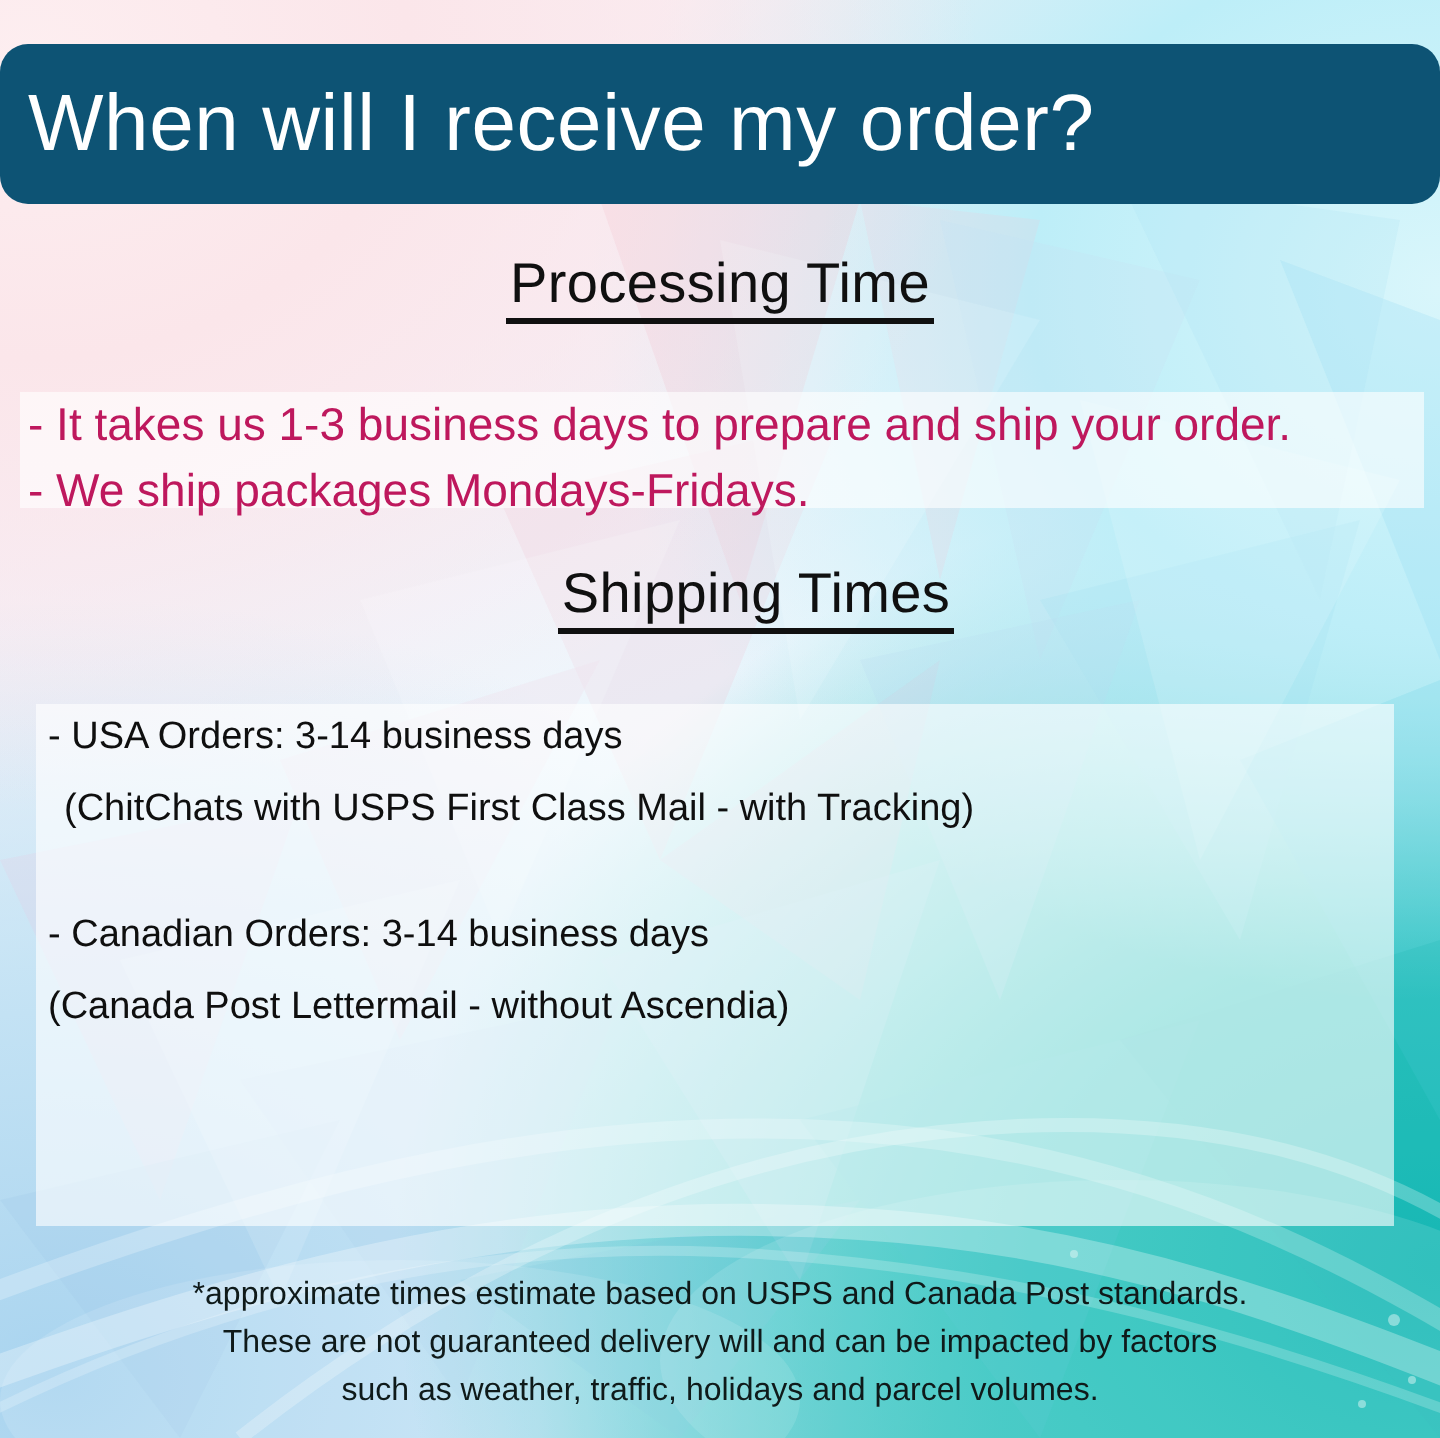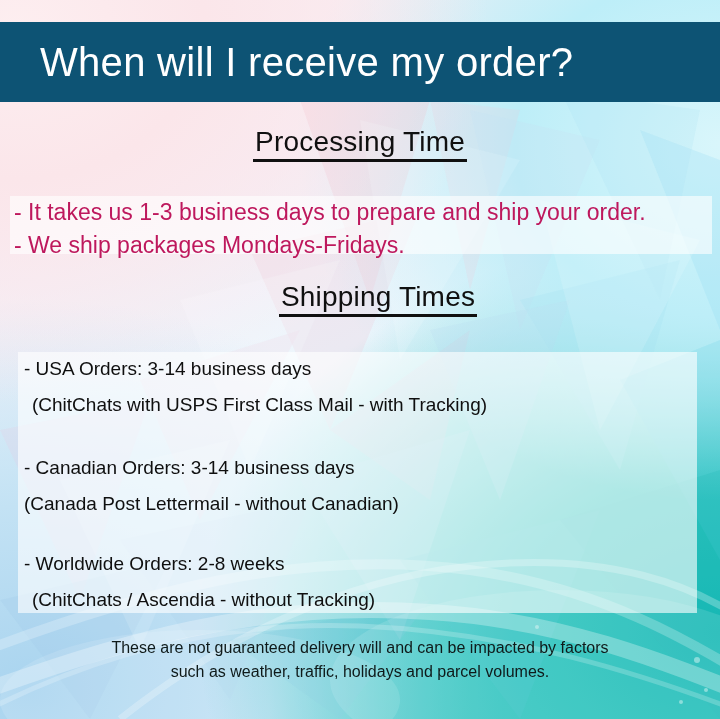--- a/index.html
+++ b/index.html
@@ -52,22 +52,23 @@
   
   .banner {
     position: absolute;
     left: 0;
     top: 22px;
     width: 720px;
     height: 80px;
     background: #0d5374;
     display: flex;
     align-items: center;
-    padding-left: 40px;
+    padding-left: 14px;
     z-index: 5;
+    border-radius: 14px;
   }
   .banner-title {
     color: #ffffff;
     font-size: 40px;
     font-weight: 400;
     letter-spacing: .3px;
     white-space: nowrap;
     font-family: "Liberation Sans", sans-serif;
   }
 
@@ -225,27 +226,24 @@
       <span>Shipping Times</span>
     </div>
 
     <div class="ship-block" id="ship-usa">
       <div class="ship-title">- USA Orders: 3-14 business days</div>
       <div class="ship-sub">(ChitChats with USPS First Class Mail - with Tracking)</div>
     </div>
 
     <div class="ship-block" id="ship-canada">
       <div class="ship-title">- Canadian Orders: 3-14 business days</div>
-      <div class="ship-sub">(Canada Post Lettermail - without Canadian)</div>
-    </div>
-
-    <div class="ship-block" id="ship-worldwide">
-      <div class="ship-title">- Worldwide Orders: 2-8 weeks</div>
-      <div class="ship-sub">(ChitChats / Ascendia - without Tracking)</div>
-    </div>
+      <div class="ship-sub">(Canada Post Lettermail - without Ascendia)</div>
+    </div>
+
 
     <div class="footnote">
+      <div>*approximate times estimate based on USPS and Canada Post standards.</div>
       <div>These are not guaranteed delivery will and can be impacted by factors</div>
       <div>such as weather, traffic, holidays and parcel volumes.</div>
     </div>
 
   </div>
 </div>
 
 </body></html>

